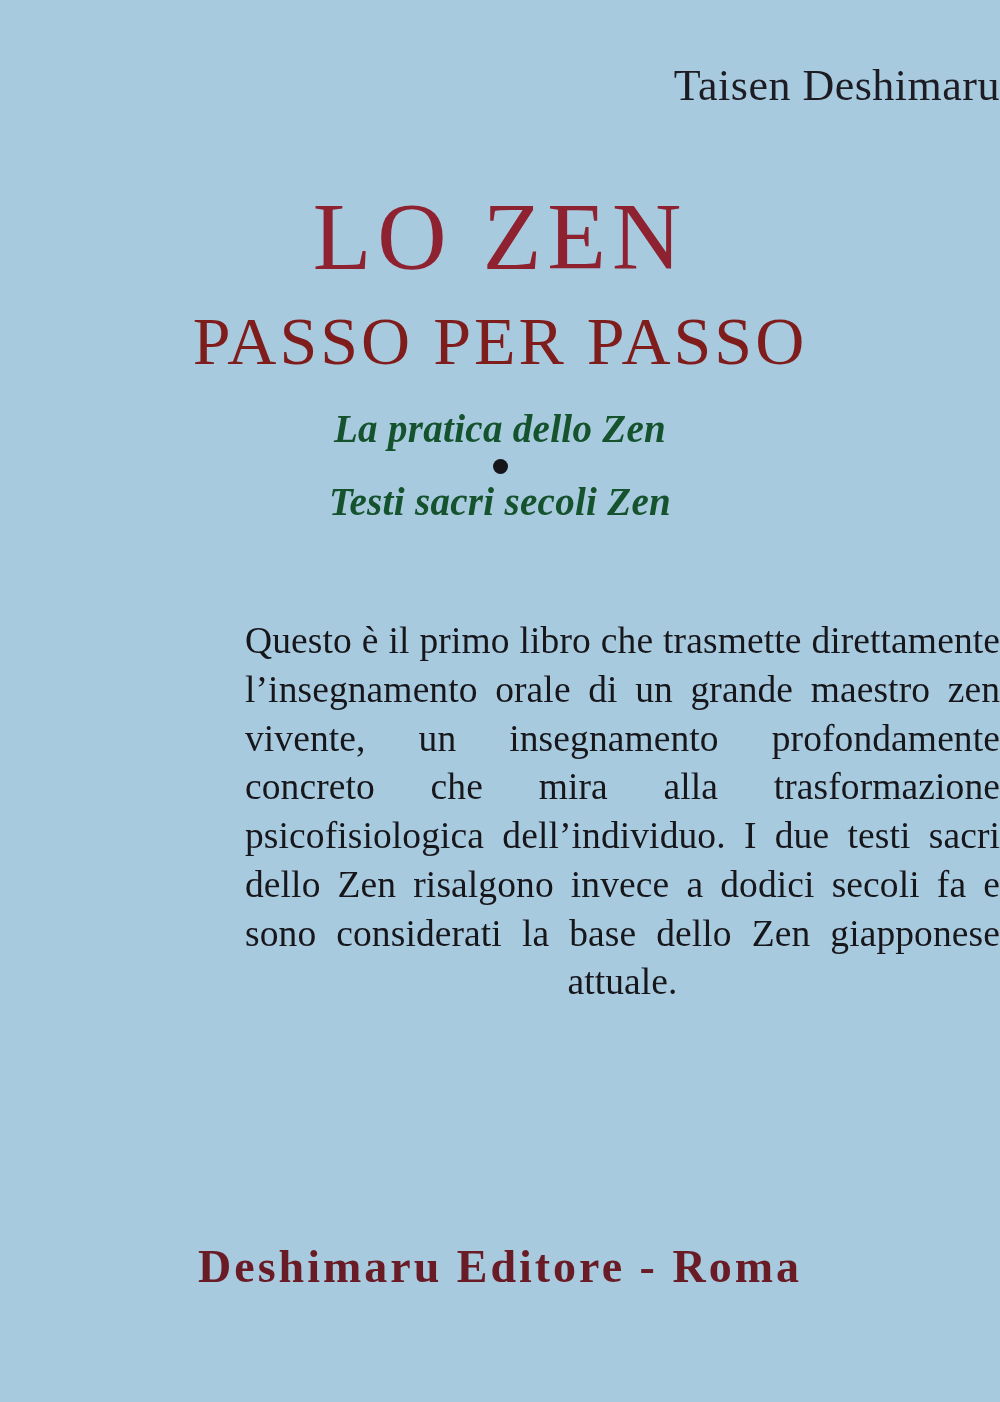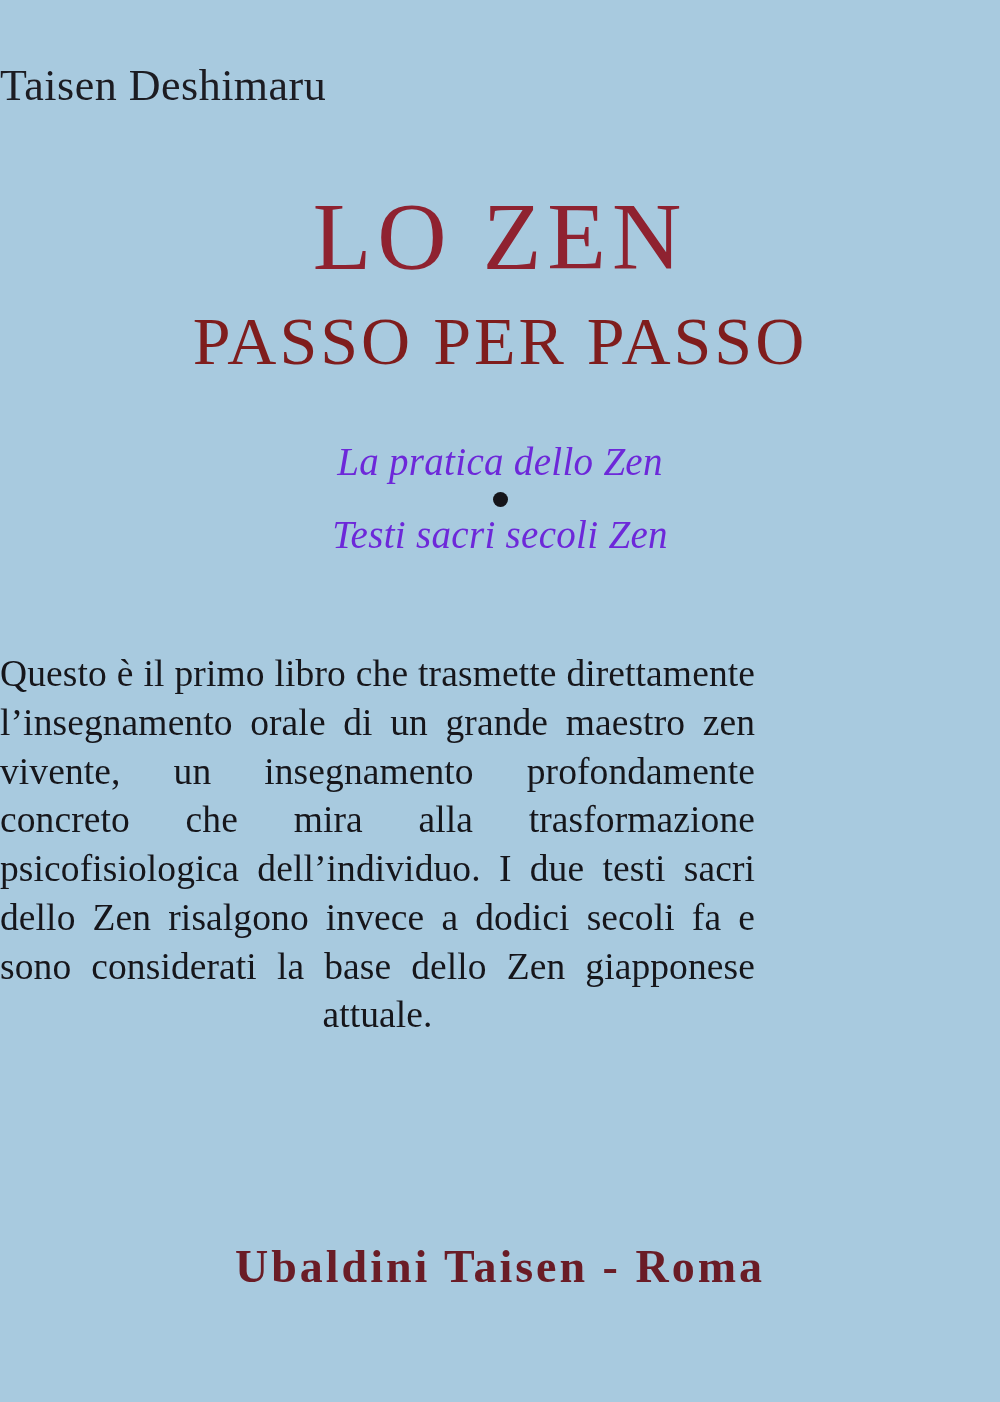--- a/index.html
+++ b/index.html
@@ -14,21 +14,21 @@
     overflow: hidden;
   }
   .cover {
     position: relative;
     width: 1000px;
     height: 1402px;
     background: #a8cadf;
     box-sizing: border-box;
     display: flex;
     flex-direction: column;
-    align-items: flex-start;
+    align-items: flex-end;
   }
   .author {
     margin-top: 62px;
     font-family: "Liberation Serif", serif;
     font-size: 44px;
     color: #1c1c22;
     letter-spacing: 0.5px;
     text-align: center;
     line-height: 1.1;
   }
@@ -49,24 +49,25 @@
   .title-sub {
     font-family: "Liberation Serif", serif;
     font-size: 68px;
     color: #7f1d1d;
     letter-spacing: 3px;
     line-height: 1.0;
     margin: 22px 0 0 0;
     font-weight: normal;
   }
   .subtitle-block {
-    margin-top: 65px;
+    margin-top: 32px;
     width: 100%;
     text-align: center;
-    color: #6d28d9;
+    color: #14532d;
+    font-weight: bold;
   }
   .subtitle-line {
     font-family: "Liberation Serif", serif;
     font-style: italic;
     font-size: 39px;
     line-height: 1.15;
     letter-spacing: 0.3px;
   }
   .bullet-sep {
     display: block;
@@ -114,15 +115,15 @@
   </div>
 
   <div class="subtitle-block">
     <div class="subtitle-line">La pratica dello Zen</div>
     <span class="bullet-sep"></span>
     <div class="subtitle-line">Testi sacri secoli Zen</div>
   </div>
 
   <div class="blurb">Questo è il primo libro che trasmette direttamente l’insegnamento orale di un grande maestro zen vivente, un insegnamento profondamente concreto che mira alla trasformazione psicofisiologica dell’individuo. I due testi sacri dello Zen risalgono invece a dodici secoli fa e sono considerati la base dello Zen giapponese attuale.</div>
 
-  <div class="publisher">Ubaldini Taisen - Roma</div>
+  <div class="publisher">Deshimaru Editore - Roma</div>
 
 </div>
 
 </body></html>

